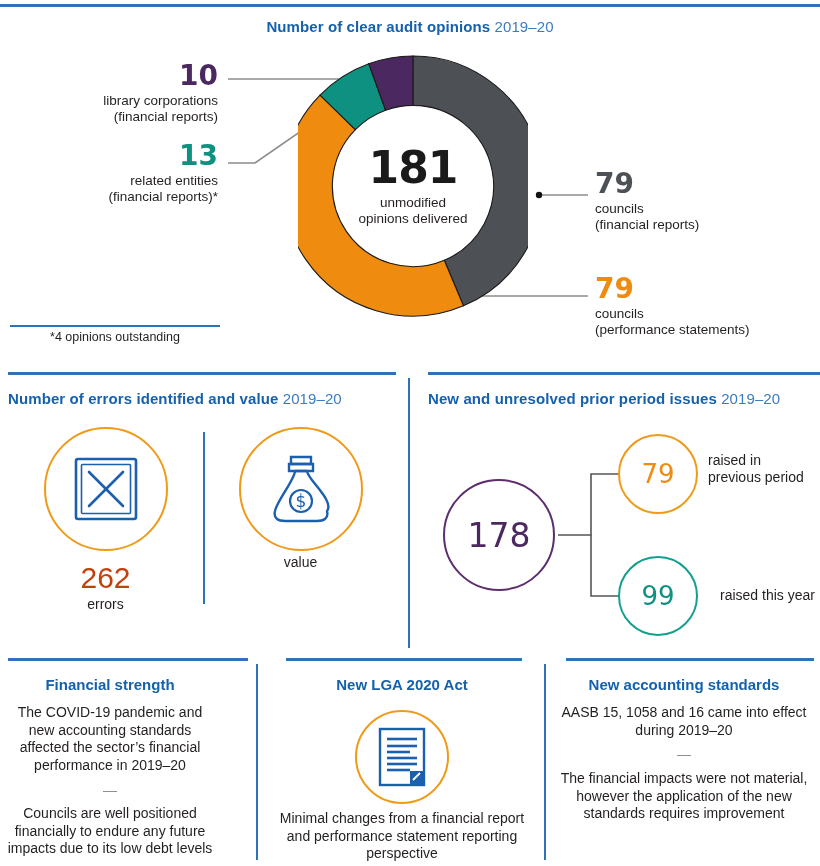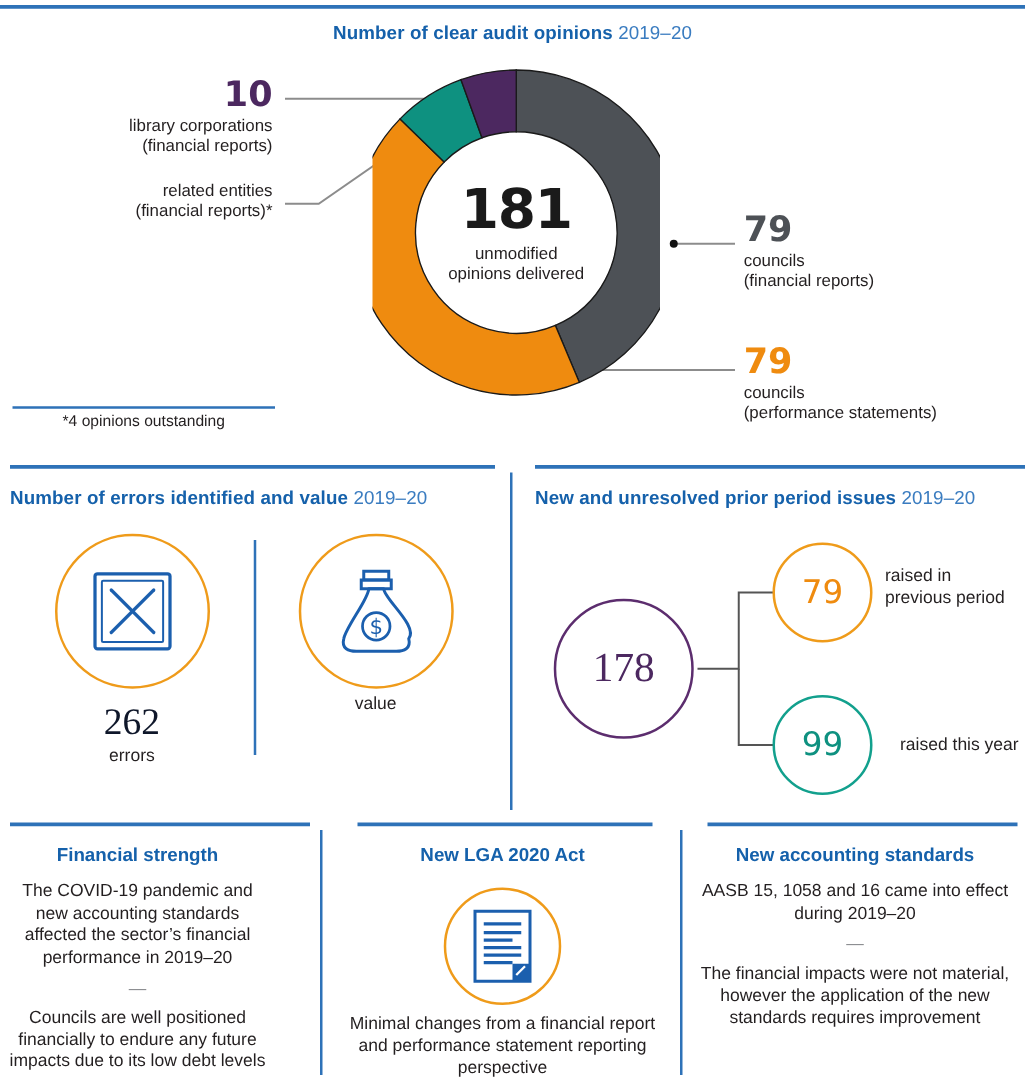--- a/index.html
+++ b/index.html
@@ -63,33 +63,33 @@
 
   #panel-errors{position:absolute;left:0;top:0;width:408px;height:282px;}
   #panel-errors .hrule{left:8px;top:0;width:388px;}
   #errors-title{position:absolute;left:8px;top:18px;}
   #errors-icons{position:absolute;left:8px;top:55px;width:390px;height:220px;display:flex;}
   .icon-col{flex:1;display:flex;flex-direction:column;align-items:center;}
   .circ-icon{
     width:124px;height:124px;border-radius:50%;border:2.2px solid #ef9b1a;
     display:flex;align-items:center;justify-content:center;box-sizing:border-box;
   }
-  .metric-num{font-size:30px;line-height:1;margin-top:12px;color:#0f172a;
-    font-family:Liberation Serif, serif;text-align:center;}
+  .metric-num{font-size:30px;line-height:1;margin-top:12px;color:#c2410c;
+    font-family:Liberation Sans, sans-serif;text-align:center;}
   .metric-lab{font-size:14px;margin-top:3px;color:#231f20;}
   #errors-divider{left:203px;top:60px;height:172px;width:1.6px;background:#2e72b8;}
 
   #panel-issues{position:absolute;left:416px;top:0;width:406px;height:282px;}
   #panel-issues .hrule{left:12px;top:0;width:394px;}
   #issues-title{position:absolute;left:12px;top:18px;}
   #issues-diagram{position:absolute;left:12px;top:52px;width:394px;height:222px;}
   .bub{position:absolute;border-radius:50%;display:flex;align-items:center;justify-content:center;
     box-sizing:border-box;font-family:"DejaVu Sans", sans-serif;font-weight:normal;}
   #bub-total{left:15px;top:55px;width:112px;height:112px;border:2.4px solid #5c2d6e;
-    font-size:33px;color:#4c2860;font-family:Liberation Serif, serif;}
+    font-size:33px;color:#4c2860;}
   #bub-prev{left:190px;top:10px;width:80px;height:80px;border:2.4px solid #ef9b1a;
     font-size:26px;color:#ef8b0f;}
   #bub-this{left:190px;top:132px;width:80px;height:80px;border:2.4px solid #12a08d;
     font-size:26px;color:#0e9180;}
   #bracket{position:absolute;left:0;top:0;width:394px;height:222px;}
   .bub-lab{position:absolute;font-size:14px;line-height:1.2;color:#231f20;}
   #lab-prev{left:280px;top:28px;width:112px;}
   #lab-this{left:280px;top:163px;width:112px;margin-left:12px;}
 
   
@@ -170,20 +170,21 @@
 
   <div class="callout left" id="co-library">
     <div class="num n-purple">10</div>
     <div class="cap">
       <div>library corporations</div>
       <div>(financial reports)</div>
     </div>
   </div>
 
   <div class="callout left" id="co-related">
+    <div class="num n-teal">13</div>
     <div class="cap">
       <div>related entities</div>
       <div>(financial reports)*</div>
     </div>
   </div>
 
   <div class="callout right" id="co-council-fr">
     <div class="num n-grey">79</div>
     <div class="cap">
       <div>councils</div>

